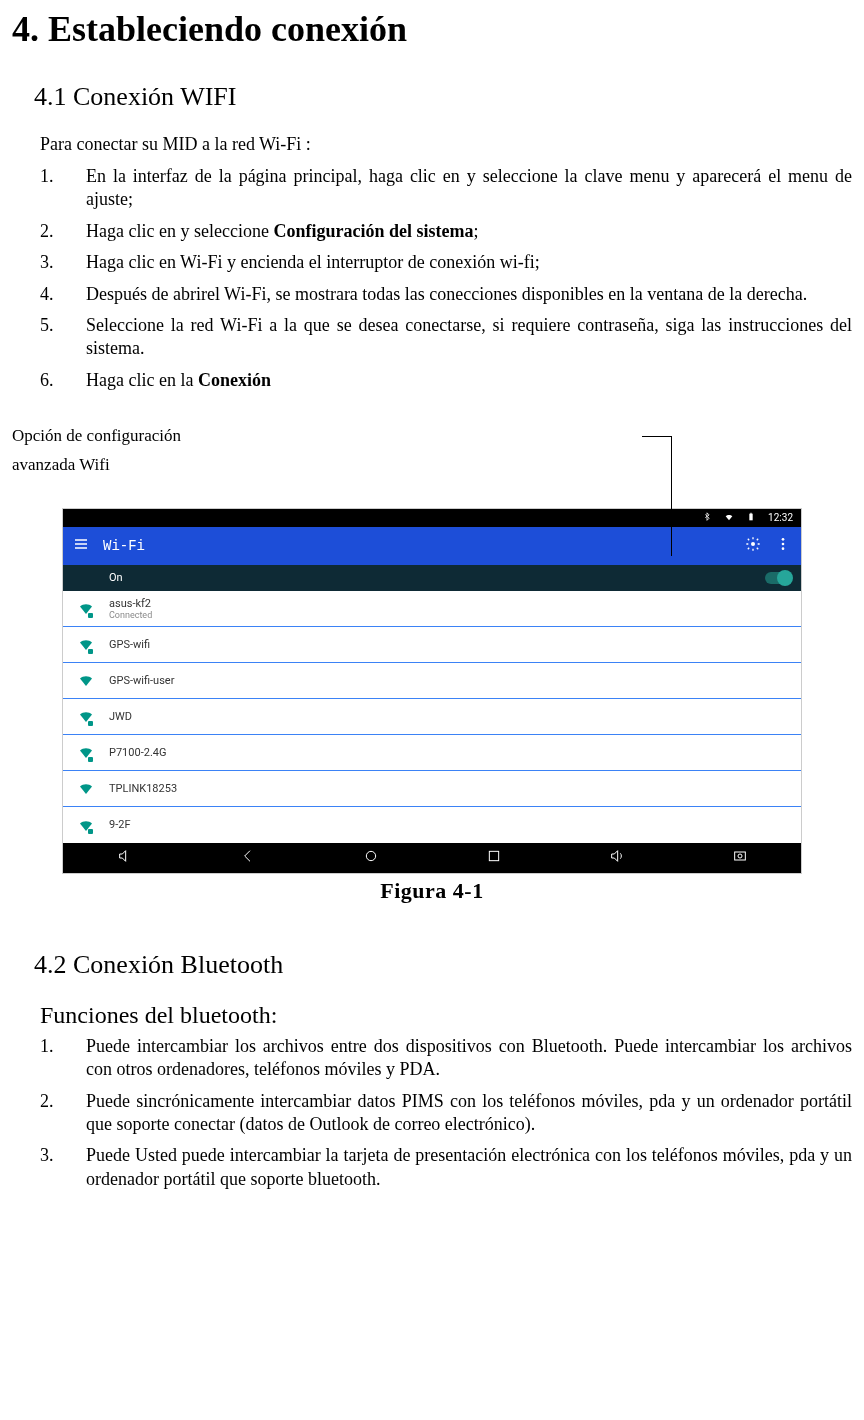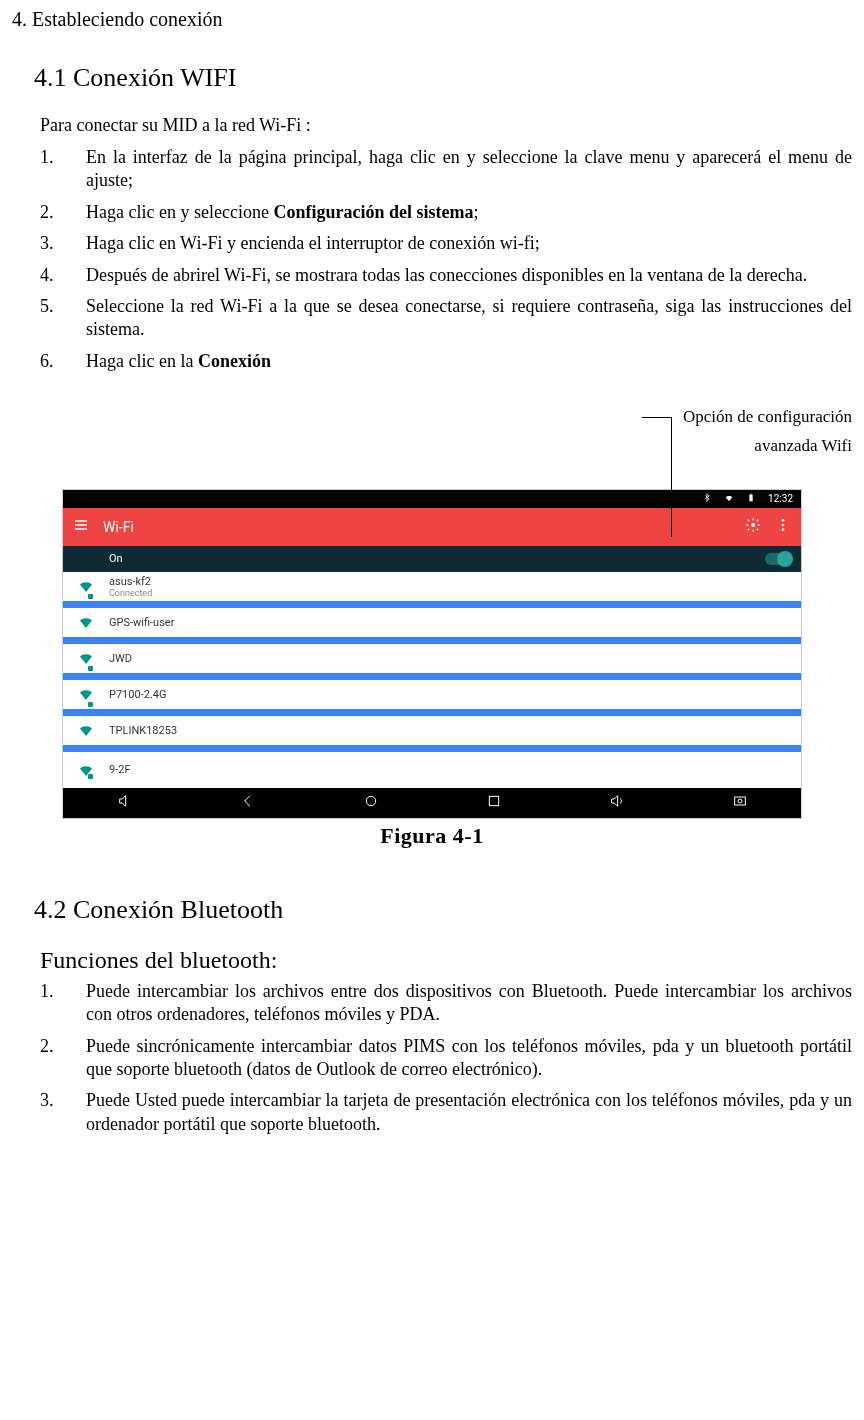--- a/index.html
+++ b/index.html
@@ -4,22 +4,22 @@
 <style>
   * { margin: 0; padding: 0; box-sizing: border-box; }
   body {
     background: #fff;
     font-family: "Times New Roman", Times, serif;
     color: #000;
     width: 864px;
     padding: 0 12px 24px 12px;
   }
   .h1 {
-    font-size: 20px;
-    font-weight: normal;
+    font-size: 36px;
+    font-weight: bold;
     margin: 8px 0 32px 0;
   }
   .h2 {
     font-size: 26px;
     font-weight: normal;
     margin: 22px 0 22px 22px;
   }
   .intro {
     font-size: 18px;
     margin: 12px 0 10px 28px;
@@ -38,21 +38,21 @@
   .ol .num {
     width: 46px;
     flex-shrink: 0;
   }
   .ol .txt { flex: 1; }
   .ol .txt b { font-weight: bold; }
 
   .callout-wrap {
     position: relative;
     margin: 30px 0 0 0;
-    text-align: right;
+    text-align: left;
   }
   .callout-text {
     display: block;
     font-size: 17px;
     line-height: 1.7;
   }
   .callout-line {
     position: absolute;
     right: 180px;
     top: 14px;
@@ -88,27 +88,28 @@
     height: 18px;
     display: flex;
     justify-content: flex-end;
     align-items: center;
     gap: 12px;
     padding: 0 8px;
     font-size: 10px;
   }
   .statusbar svg { width: 10px; height: 10px; fill: #fff; }
   .appbar {
-    background: #ef4444;
+    background: #1d4ed8;
     color: #fff;
     height: 38px;
     display: flex;
     align-items: center;
     padding: 0 10px;
     gap: 14px;
+    font-family: Liberation Mono, monospace;
   }
   .appbar .spacer { flex: 1; }
   .appbar svg { width: 16px; height: 16px; fill: #fff; }
   .appbar .title { font-size: 14px; }
   .onrow {
     background: #0e2a35;
     color: #fff;
     height: 26px;
     display: flex;
     align-items: center;
@@ -128,21 +129,21 @@
     right: -2px; top: -2px;
     width: 16px; height: 16px;
     background: #26a69a;
     border-radius: 50%;
   }
   .net {
     display: flex;
     align-items: center;
     height: 36px;
     padding: 0 10px 0 46px;
-    border-bottom: 7px solid #3b82f6;
+    border-bottom: 1px solid #3b82f6;
     position: relative;
     color: #333;
     font-size: 11px;
   }
   .net .wifi-ico {
     position: absolute;
     left: 14px;
     top: 50%;
     transform: translateY(-50%);
     width: 18px; height: 18px;
@@ -266,20 +267,26 @@
   <div>
     <div class="net net-lock">
       <span class="wifi-ico"><svg viewBox="0 0 24 24">
             <path d="M12 20l8-10c-4-4-12-4-16 0l8 10z"></path>
           </svg></span>
       <span>
         <span>asus-kf2</span>
         <span class="sub">Connected</span>
       </span>
     </div>
+    <div class="net net-lock">
+      <span class="wifi-ico"><svg viewBox="0 0 24 24">
+            <path d="M12 20l8-10c-4-4-12-4-16 0l8 10z"></path>
+          </svg></span>
+      <span>GPS-wifi</span>
+    </div>
     <div class="net">
       <span class="wifi-ico"><svg viewBox="0 0 24 24">
             <path d="M12 20l8-10c-4-4-12-4-16 0l8 10z"></path>
           </svg></span>
       <span>GPS-wifi-user</span>
     </div>
     <div class="net net-lock">
       <span class="wifi-ico"><svg viewBox="0 0 24 24">
             <path d="M12 20l8-10c-4-4-12-4-16 0l8 10z"></path>
           </svg></span>
@@ -335,19 +342,19 @@
 
 <p class="h3">Funciones del bluetooth:</p>
 
 <ol class="ol">
   <li>
     <span class="num">1.</span>
     <span class="txt">Puede intercambiar los archivos entre dos dispositivos con Bluetooth. Puede intercambiar los archivos con otros ordenadores, teléfonos móviles y PDA.</span>
   </li>
   <li>
     <span class="num">2.</span>
-    <span class="txt">Puede sincrónicamente intercambiar datos PIMS con los teléfonos móviles, pda y un bluetooth portátil que soporte bluetooth (datos de Outlook de correo electrónico).</span>
+    <span class="txt">Puede sincrónicamente intercambiar datos PIMS con los teléfonos móviles, pda y un ordenador portátil que soporte conectar (datos de Outlook de correo electrónico).</span>
   </li>
   <li>
     <span class="num">3.</span>
     <span class="txt">Puede Usted puede intercambiar la tarjeta de presentación electrónica con los teléfonos móviles, pda y un ordenador portátil que soporte bluetooth.</span>
   </li>
 </ol>
 
 </body></html>

